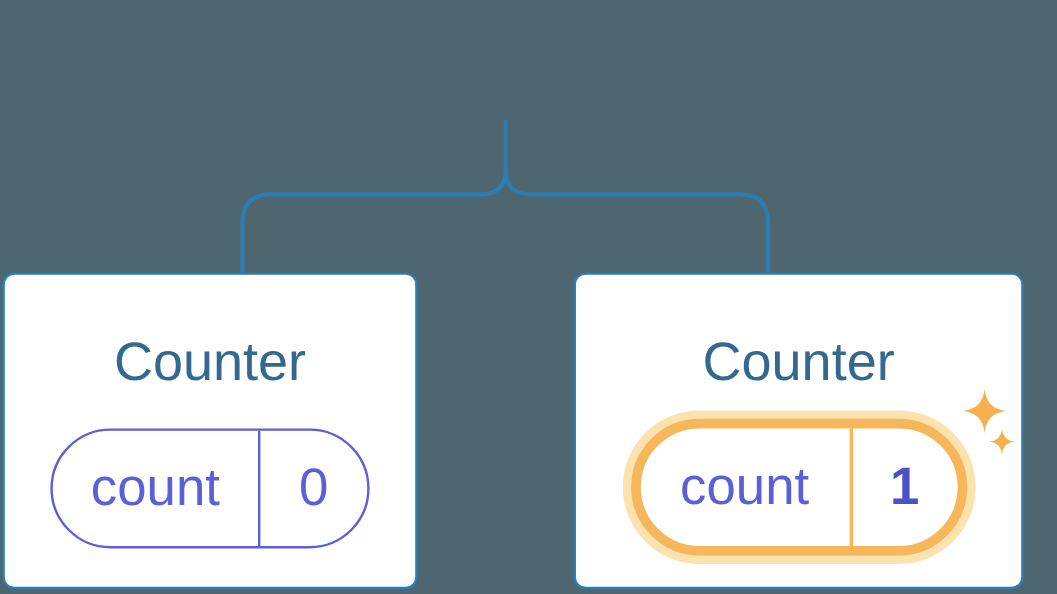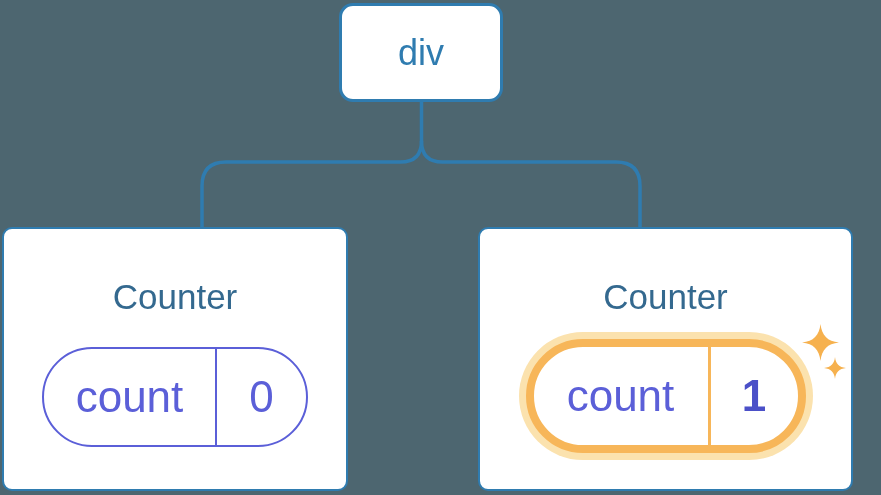--- a/index.html
+++ b/index.html
@@ -51,21 +51,21 @@
     border-radius: 10px;
     display: flex;
     flex-direction: column;
     align-items: center;
     padding-top: 50px;
   }
   .card-left  { left: 2px;  width: 346px; }
   .card-right { left: 478px; width: 375px; }
   .card-title {
     margin: 0;
-    font-size: 35px;
+    font-size: 45px;
     line-height: 1;
     font-weight: 500;
     color: var(--title-blue, #34698f);
   }
   .pill {
     display: flex;
     align-items: stretch;
     box-sizing: border-box;
     background: var(--card-background, #fff);
   }
@@ -114,23 +114,20 @@
 </head>
 <body>
 
 <div class="canvas">
 
   <svg class="connectors" viewBox="0 0 881 495" xmlns="http://www.w3.org/2000/svg" aria-hidden="true">
     <path d="M421.5,100 L421.5,141 Q421.5,162 400.5,162 L226,162 Q202,162 202,186 L202,228"></path>
     <path d="M421.5,141 Q421.5,162 442.5,162 L616,162 Q640,162 640,186 L640,229"></path>
   </svg>
 
-  <div class="node-root">
-    <span class="root-label">div</span>
-  </div>
 
   <section class="card card-left">
     <h2 class="card-title">Counter</h2>
     <div class="pill pill-plain">
       <span class="pill-key">count</span>
       <span class="pill-value">0</span>
     </div>
   </section>
 
   <section class="card card-right">

